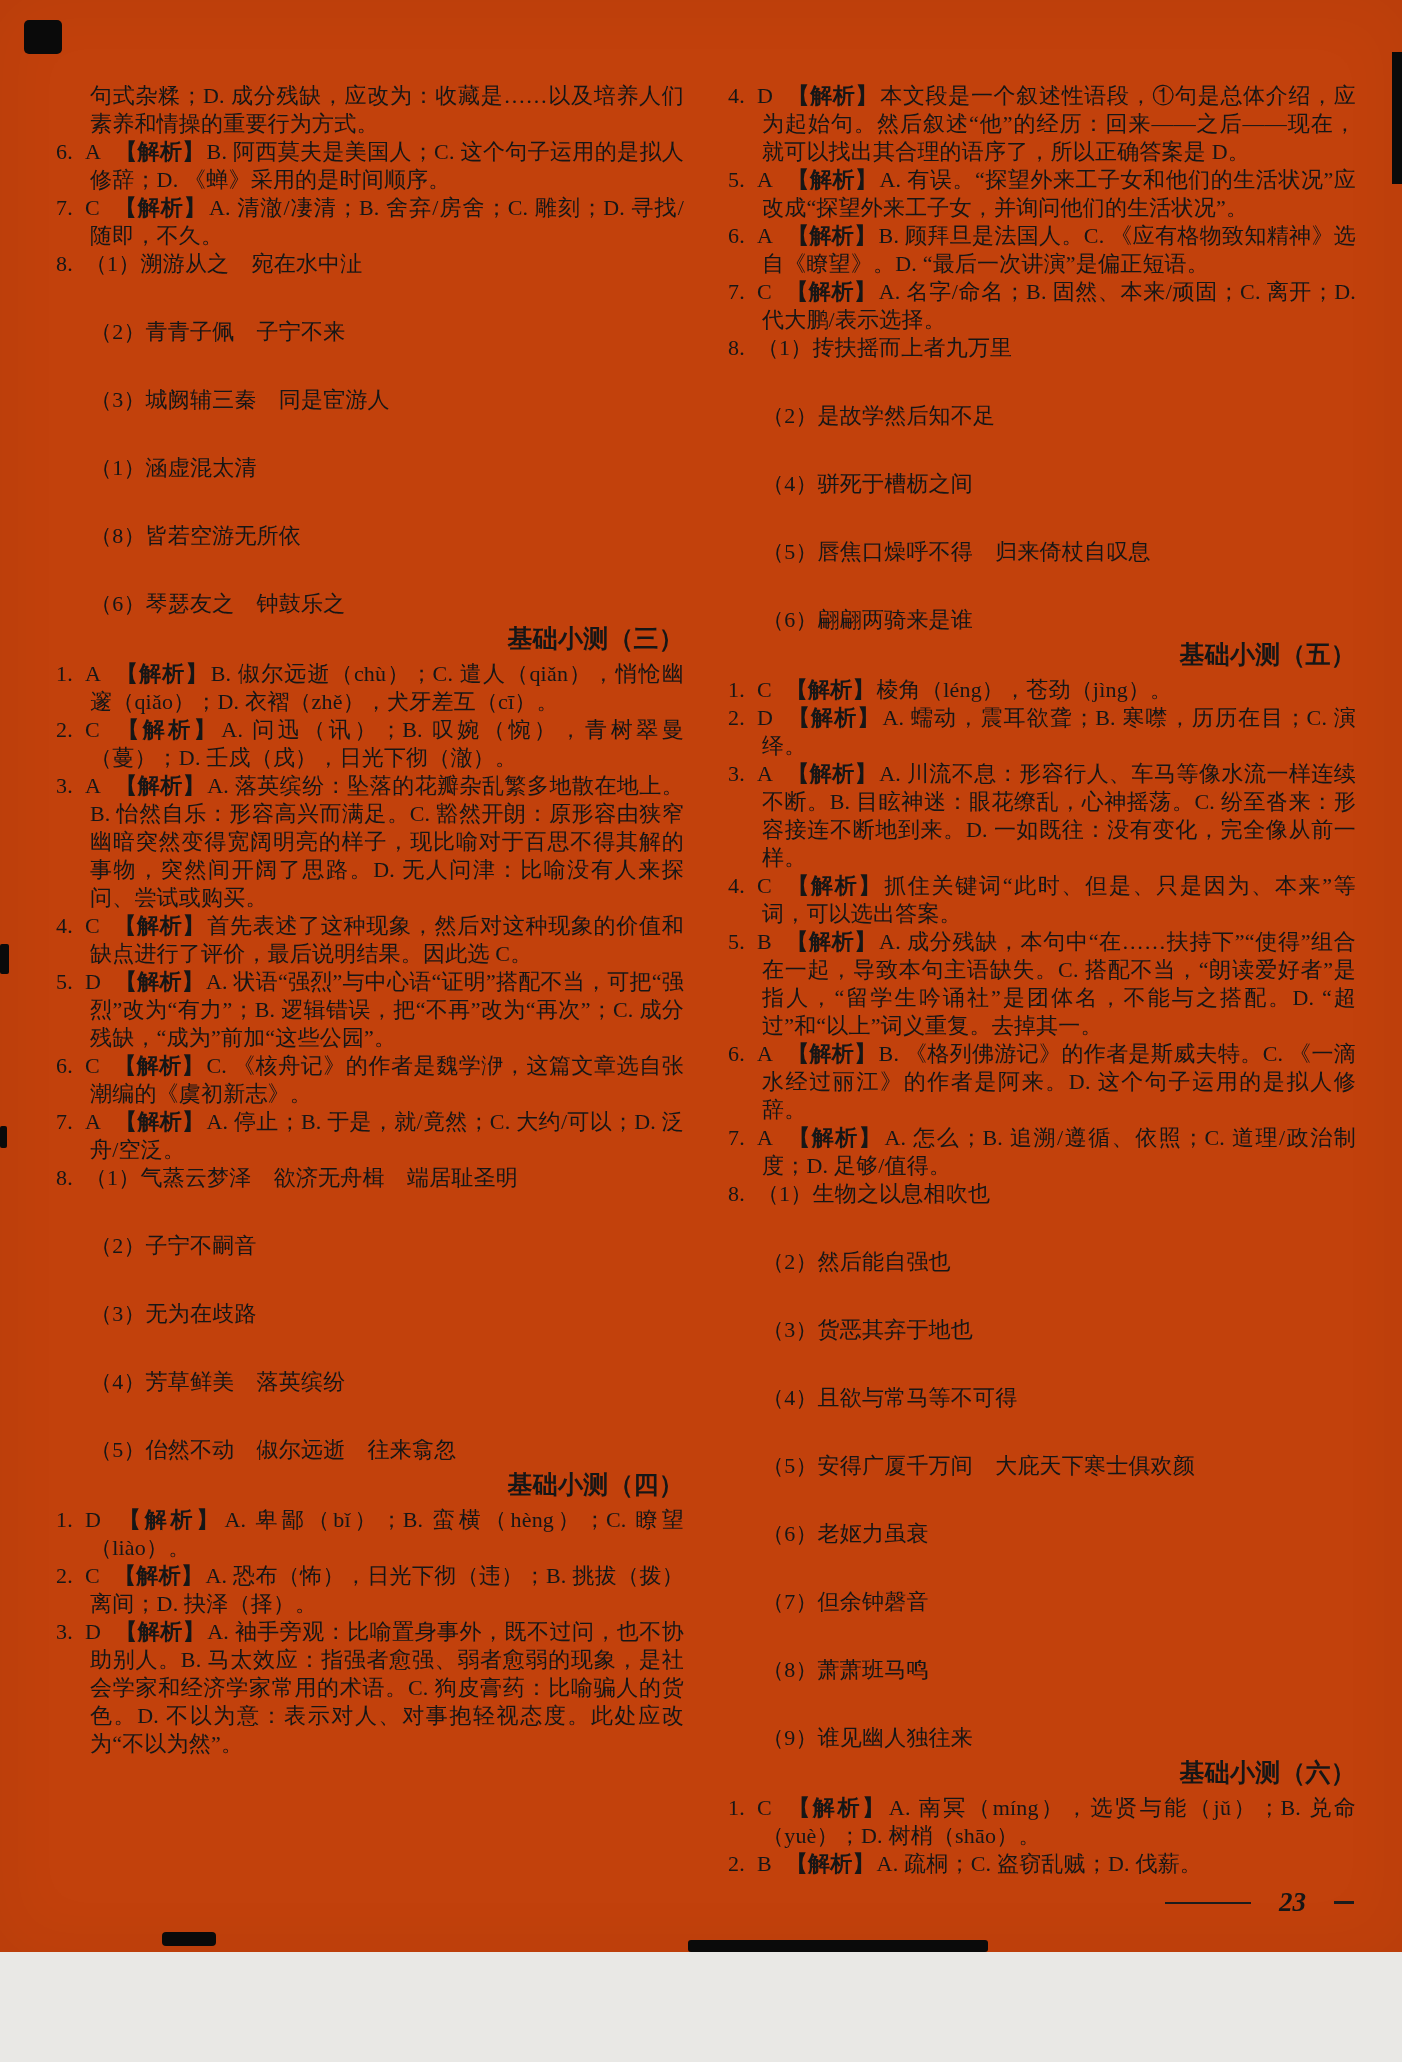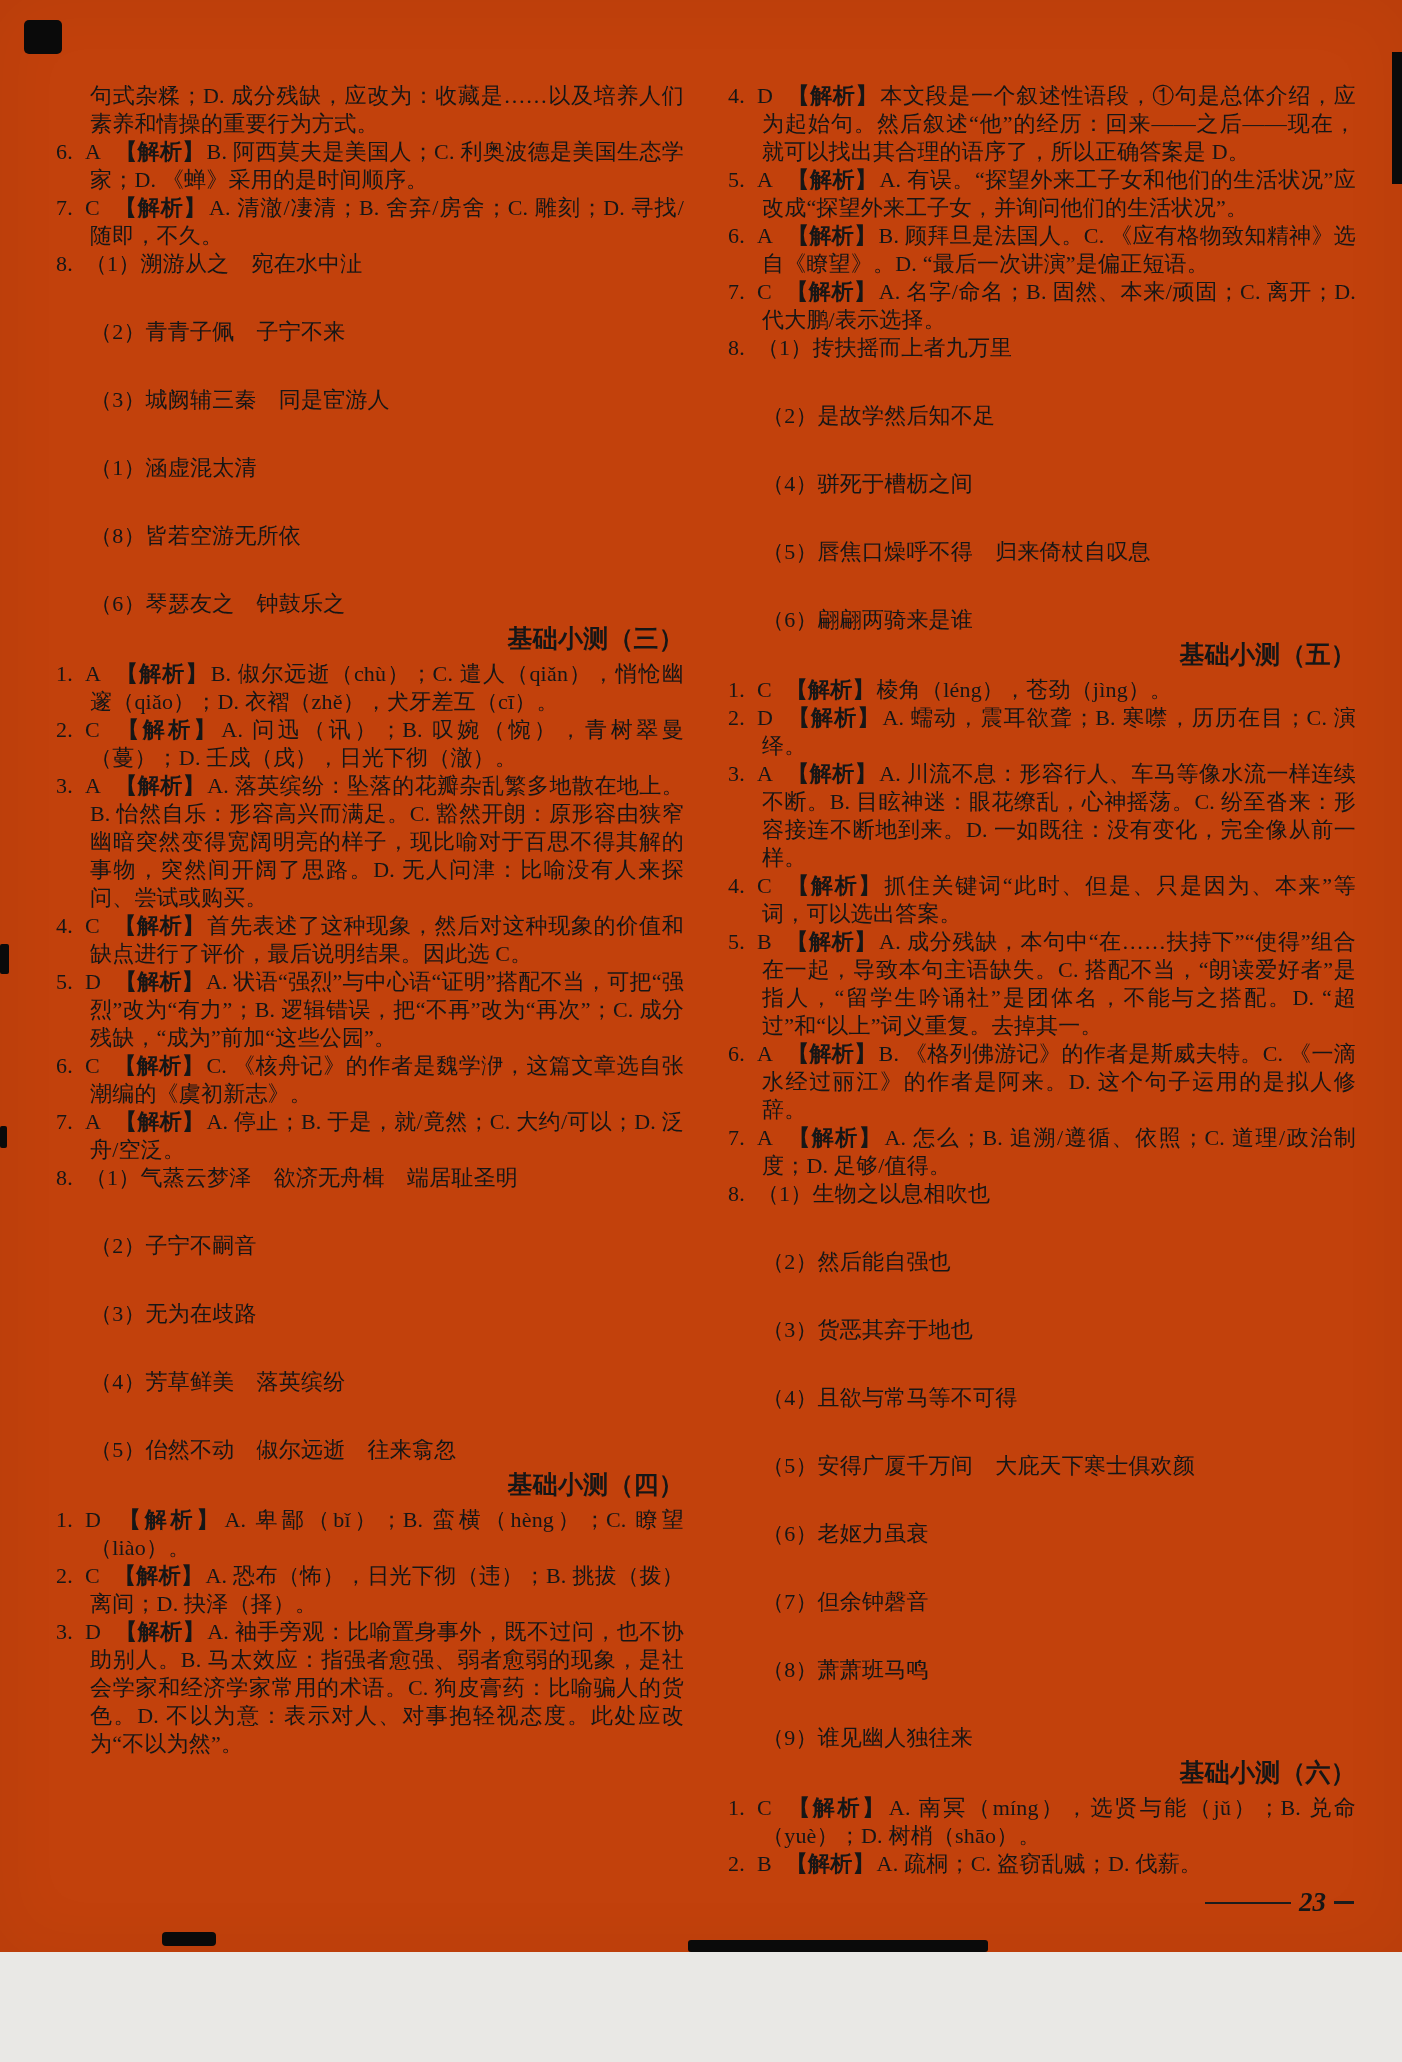--- a/index.html
+++ b/index.html
@@ -38,21 +38,21 @@
     font-weight: bold;
     font-size: 25px;
     line-height: 34px;
     text-align: right;
     text-indent: 0;
     margin: 4px 0;
   }
   .footer {
     position: absolute;
     right: 48px; bottom: 36px;
-    display: flex; align-items: center; gap: 8px;
+    display: flex; align-items: center; gap: 28px;
   }
   .rule       { display: inline-block; width: 86px; height: 2px; background: #1c1c1c; }
   .rule.short { width: 20px; height: 3px; }
   .pagenum {
     font-size: 27px;
     font-weight: bold;
     font-style: italic;
     line-height: 1;
   }
   
@@ -72,21 +72,21 @@
   <div class="artifact a-tl"></div>
   <div class="artifact a-re"></div>
   <div class="artifact a-le1"></div>
   <div class="artifact a-le2"></div>
   <div class="artifact a-bl"></div>
   <div class="artifact a-bb"></div>
 
   <div class="columns">
     <div class="col" id="left-col">
         <div class="cont">句式杂糅；D. 成分残缺，应改为：收藏是……以及培养人们素养和情操的重要行为方式。</div>
-        <div class="item"><span class="num">6.</span><span class="ans">A</span><span class="marker">【解析】</span><span class="body">B. 阿西莫夫是美国人；C. 利奥波德是美国生态学家；D. 《蝉》采用的是时间顺序。</span></div>
+        <div class="item"><span class="num">6.</span><span class="ans">A</span><span class="marker">【解析】</span><span class="body">B. 阿西莫夫是美国人；C. 这个句子运用的是拟人修辞；D. 《蝉》采用的是时间顺序。</span></div>
         <div class="item"><span class="num">7.</span><span class="ans">C</span><span class="marker">【解析】</span><span class="body">A. 清澈/凄清；B. 舍弃/房舍；C. 雕刻；D. 寻找/随即，不久。</span></div>
         <div class="item"><span class="num">8.</span><span class="body">（1）溯游从之　宛在水中沚</span></div>
         <div class="sub">（2）青青子佩　子宁不来</div>
         <div class="sub">（3）城阙辅三秦　同是宦游人</div>
         <div class="sub">（1）涵虚混太清</div>
         <div class="sub">（8）皆若空游无所依</div>
         <div class="sub">（6）琴瑟友之　钟鼓乐之</div>
         <div class="heading">基础小测（三）</div>
         <div class="item"><span class="num">1.</span><span class="ans">A</span><span class="marker">【解析】</span><span class="body">B. 俶尔远逝（chù）；C. 遣人（qiǎn），悄怆幽邃（qiǎo）；D. 衣褶（zhě），犬牙差互（cī）。</span></div>
         <div class="item"><span class="num">2.</span><span class="ans">C</span><span class="marker">【解析】</span><span class="body">A. 问迅（讯）；B. 叹婉（惋），青树翠曼（蔓）；D. 壬戍（戌），日光下彻（澈）。</span></div>

